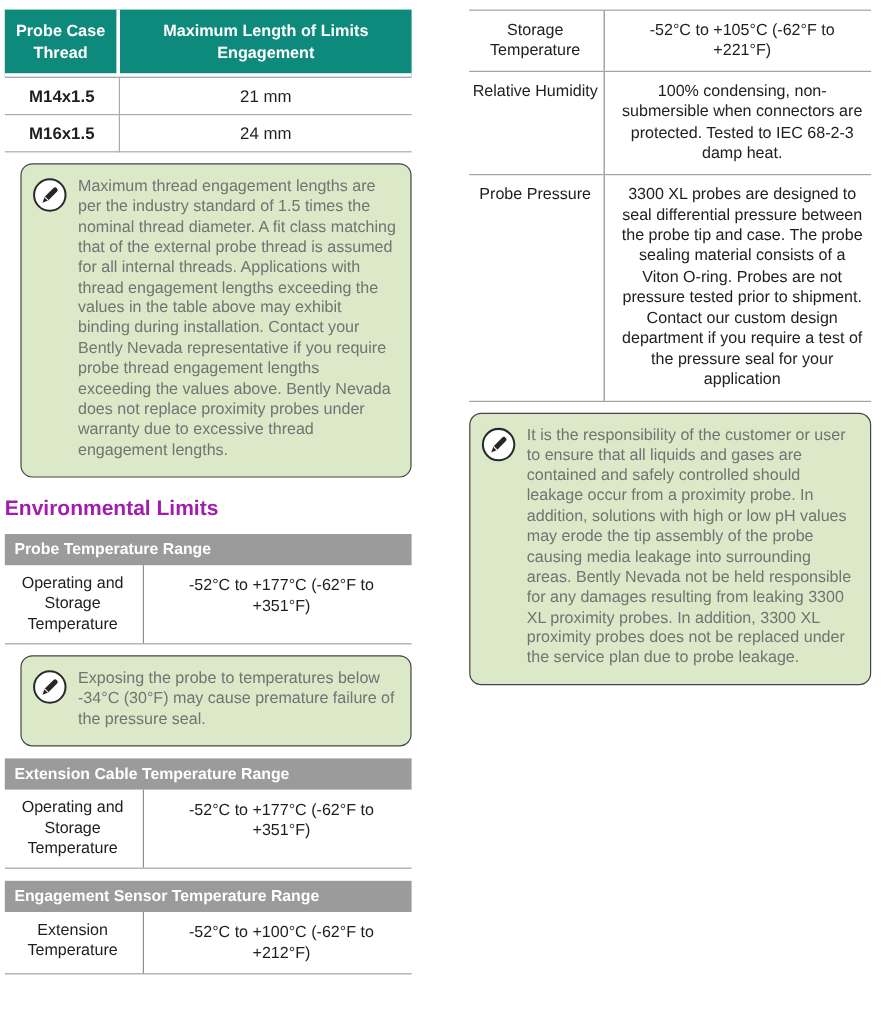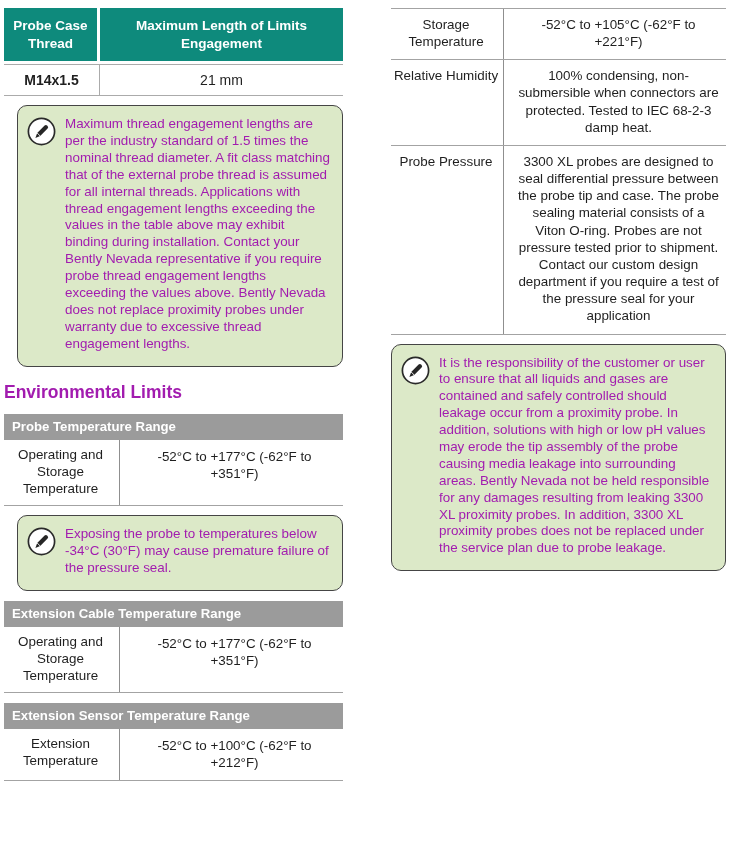--- a/index.html
+++ b/index.html
@@ -28,21 +28,21 @@
   table.thread tbody tr:first-child td { border-top:1.5px solid #ababab; }
   table.thread td:first-child { border-right:1.5px solid #ababab; font-weight:bold; }
 
   
   .note {
     background:#dce9c8; border:1.7px solid #454545; border-radius:10px;
     display:flex; align-items:flex-start; gap:9px;
     padding:10px 10px 13px 9px; margin-top:9px;
   }
   .note .icon-wrap { flex:0 0 29px; padding-top:1px; }
-  .note .txt { flex:1; font-size:13.4px; line-height:1.26; color:#a21caf; padding-right:2px; }
+  .note .txt { flex:1; font-size:13.4px; line-height:1.26; color:#737373; padding-right:2px; }
   .note-indent { margin-left:13px; }
 
   
   .env-heading { color:#a21caf; font-size:17.5px; font-weight:bold; margin:15px 0 11px 0; }
 
   
   .bar {
     background:#9b9b9b; color:#ffffff; font-weight:bold; font-size:13.2px;
     padding:5px 24px 6px 8px; margin-top:10px;
   }
@@ -72,20 +72,24 @@
         <tr>
           <th>Probe Case Thread</th>
           <th>Maximum Length of Limits Engagement</th>
         </tr>
       </thead>
       <tbody>
         <tr>
           <td>M14x1.5</td>
           <td>21 mm</td>
         </tr>
+        <tr>
+          <td>M16x1.5</td>
+          <td>24 mm</td>
+        </tr>
       </tbody>
     </table>
 
     <div class="note note-indent">
       <span class="icon-wrap">
         <svg width="29" height="29" viewBox="0 0 29 29">
           <circle cx="14.5" cy="14.5" r="13.1" fill="#ffffff" stroke="#2a2a2a" stroke-width="1.7"></circle>
           <path d="M8.4 21 L10.2 16 L17.6 8.6 Q18.9 7.3 20.4 8.8 Q21.9 10.3 20.6 11.6 L13.2 19 Z" fill="#262626"></path>
           <path d="M10.2 16 L13.2 19" stroke="#ffffff" stroke-width="0.9" fill="none"></path>
         </svg>
@@ -111,21 +115,21 @@
       </span>
       <div class="txt">Exposing the probe to temperatures below -34°C (30°F) may cause premature failure of the pressure seal.</div>
     </div>
 
     <div class="bar">Extension Cable Temperature Range</div>
     <div class="spec-row">
       <div class="lbl">Operating and Storage Temperature</div>
       <div class="val">-52°C to +177°C (-62°F to +351°F)</div>
     </div>
 
-    <div class="bar">Extension Sensor Temperature Range</div>
+    <div class="bar">Engagement Sensor Temperature Range</div>
     <div class="spec-row">
       <div class="lbl">Extension Temperature</div>
       <div class="val">-52°C to +100°C (-62°F to +212°F)</div>
     </div>
 
   </div>
 
   <div class="col-right">
 
     <div class="rtable">

